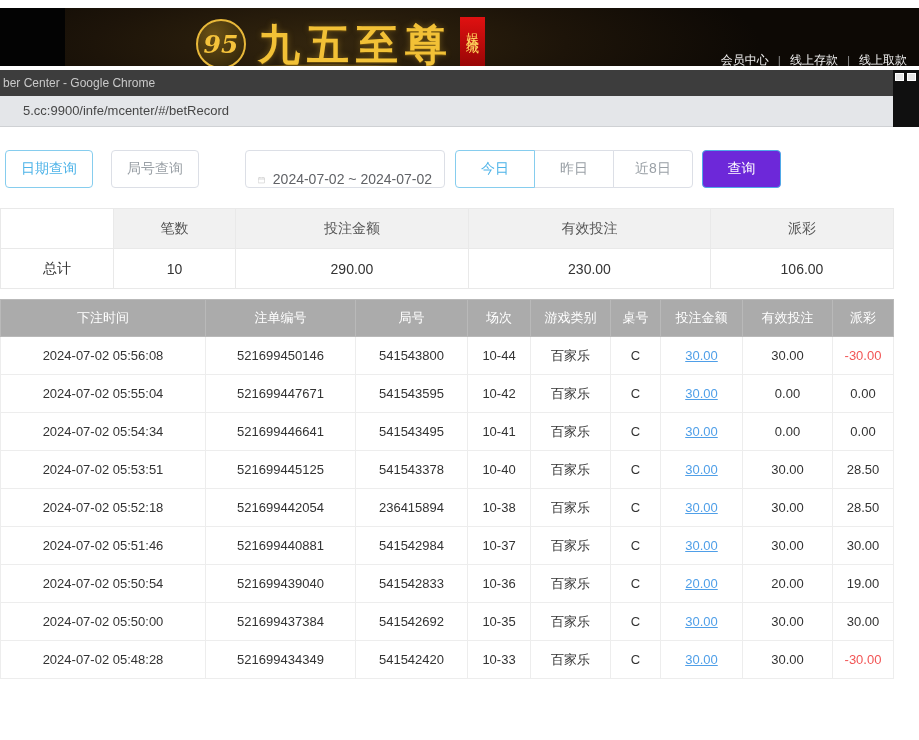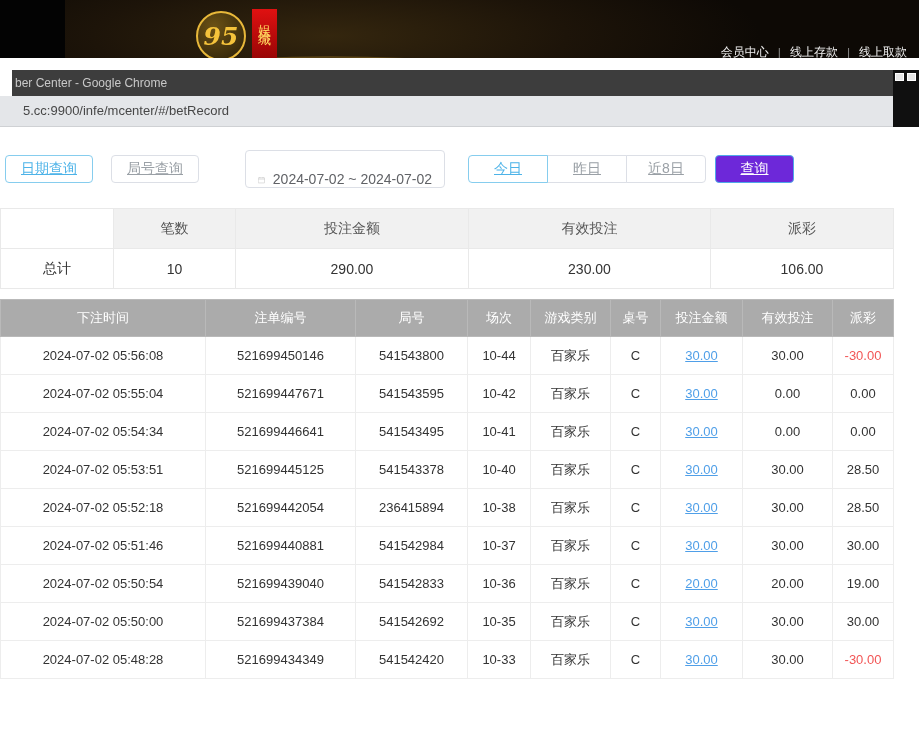--- a/index.html
+++ b/index.html
@@ -4,21 +4,21 @@
 <style>
   * { box-sizing: border-box; margin: 0; padding: 0; }
   html,body { background:#fff; }
   .page {
     position: relative; width: 919px; height: 740px; overflow: hidden;
     background: #fff; font-family: "Liberation Sans", sans-serif;
   }
 
   
   .site-header {
-    position: absolute; top:0; left:0; width:919px; height:58px;
+    position: absolute; top:8px; left:0; width:919px; height:58px;
     background: radial-gradient(ellipse 430px 95px at 330px 36px, #34260e 0%, #1d1409 55%, #0d0905 100%);
     overflow: hidden;
   }
   .black-corner { position:absolute; left:0; top:0; width:65px; height:70px; background:#030303; }
   .logo { position:absolute; left:196px; top:5px; display:flex; align-items:flex-start; }
   .emblem {
     width:50px; height:50px; border:2px solid #e8b83a; border-radius:50%;
     display:flex; align-items:center; justify-content:center; margin-top:6px;
     background: radial-gradient(circle at 35% 30%, #6b5115, #2a1f08);
   }
@@ -35,52 +35,52 @@
     font-size:13px; line-height:1; letter-spacing:4px; padding:5px 6px;
   }
   .swirl { position:absolute; left:180px; top:56px; opacity:.55; }
   .top-links { position:absolute; right:12px; top:44px; font-size:12px; display:flex; gap:9px; align-items:center; white-space:nowrap; }
   .nav-link { color:#f0f0f0; text-decoration:none; cursor:pointer; }
   .sep { color:#8a8a8a; }
   .help-link { position:absolute; right:14px; top:59px; font-size:11px; color:#e8b84a; }
 
   
   .titlebar {
-    position:absolute; top:70px; left:12px; width:893px; height:26px; background:#3d3d3d;
+    position:absolute; top:70px; left:0; width:893px; height:26px; background:#3d3d3d;
     color:#c9c9c9; font-size:12px; line-height:26px; padding-left:3px;
     white-space:nowrap; overflow:hidden;
   }
   .dark-strip { position:absolute; top:70px; right:0; width:26px; height:57px; background:#101010; }
   .win-controls { position:absolute; top:3px; right:3px; display:flex; gap:3px; }
   .win-btn { width:9px; height:8px; background:#e6e6e6; border:1px solid #fff; cursor:pointer; }
   .addressbar {
     position:absolute; top:96px; left:0; width:893px; height:31px;
     background:#e4e6e9; border-bottom:1px solid #cfd1d4;
     font-size:13px; color:#474747; line-height:30px; padding-left:23px; cursor:text;
     white-space:nowrap; overflow:hidden;
   }
 
   
   .content { position:absolute; top:127px; left:0; width:919px; }
 
   .filters { display:flex; align-items:center; margin-top:23px; height:38px; }
   .btn {
-    height:28px; border-radius:4px; background:#fff; font-size:14px; padding:0 15px;
-    cursor:pointer; font-family:inherit; white-space:nowrap;text-decoration:underline;
+    height:38px; border-radius:4px; background:#fff; font-size:14px; padding:0 15px;
+    cursor:pointer; font-family:inherit; white-space:nowrap;
   }
   .btn.blue { border:1px solid #86cdee; color:#4db3e8; }
   .btn.gray { border:1px solid #dcdfe6; color:#9aa0a6; }
   .first-btn { margin-left:5px; }
   .second-btn { margin-left:18px; }
   .picker {
     height:38px; width:200px; border:1px solid #dcdfe6; border-radius:4px;
     display:flex; align-items:flex-end; gap:8px; padding:0 12px; margin-left:46px;
     color:#606266; font-size:14px; cursor:pointer; white-space:nowrap;
   }
-  .group { display:flex; margin-left:23px; }
+  .group { display:flex; margin-left:10px; }
   .group .btn { border-radius:0; margin-left:-1px; width:80px; padding:0; }
   .group .btn:first-child { border-radius:4px 0 0 4px; margin-left:0; }
   .group .btn:last-child { border-radius:0 4px 4px 0; }
   .group .btn.blue { position:relative; z-index:1; }
   .btn.primary { background:#6d28d9; border:1px solid #4fa9e8; color:#fff; margin-left:9px; width:79px; padding:0; }
 
   table { border-collapse:collapse; table-layout:fixed; width:893px;padding-left:20px; }
   .summary { margin-top:20px; font-size:14px; color:#333; }
   .summary th, .summary td { border:1px solid #e9e9e9; height:40px; text-align:center; font-weight:400; }
   .summary th { background:#f1f1f1; color:#555; }
@@ -100,20 +100,21 @@
   <header class="site-header">
     <div class="black-corner"></div>
     <svg class="swirl" width="300" height="14" viewBox="0 0 300 14">
       <path d="M0 8 Q 150 -6 300 8" stroke="#8a6a20" stroke-width="1.5" fill="none"></path>
       <path d="M40 11 Q 160 2 290 11" stroke="#6b5218" stroke-width="1" fill="none"></path>
     </svg>
     <div class="logo">
       <div class="emblem">
         <span>95</span>
       </div>
+      <div class="logo-title">九五至尊</div>
       <div class="logo-badge">娱乐城</div>
     </div>
     <nav class="top-links">
         <a class="nav-link">会员中心</a>
         <span class="sep">|</span>
         <a class="nav-link">线上存款</a>
         <span class="sep">|</span>
         <a class="nav-link">线上取款</a>
       </nav>
     <div class="help-link">帮助</div>

